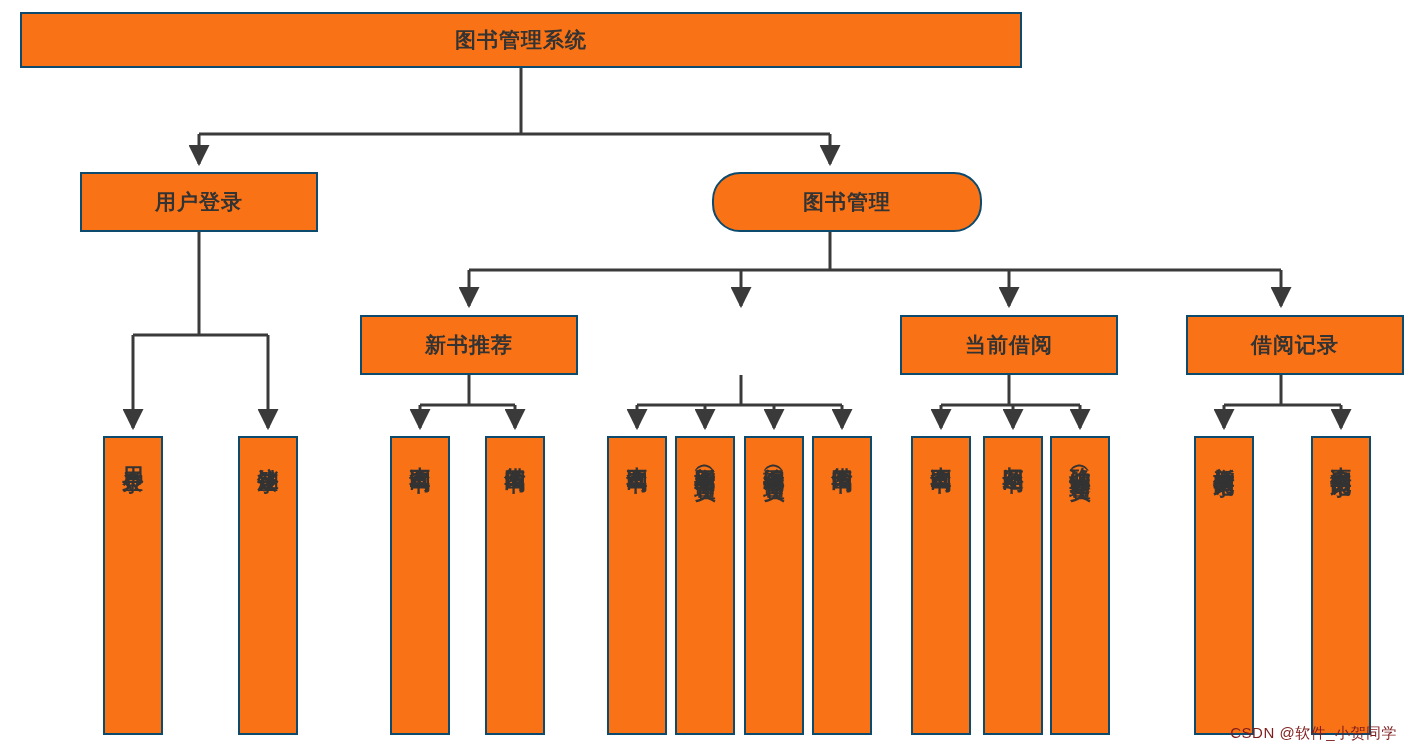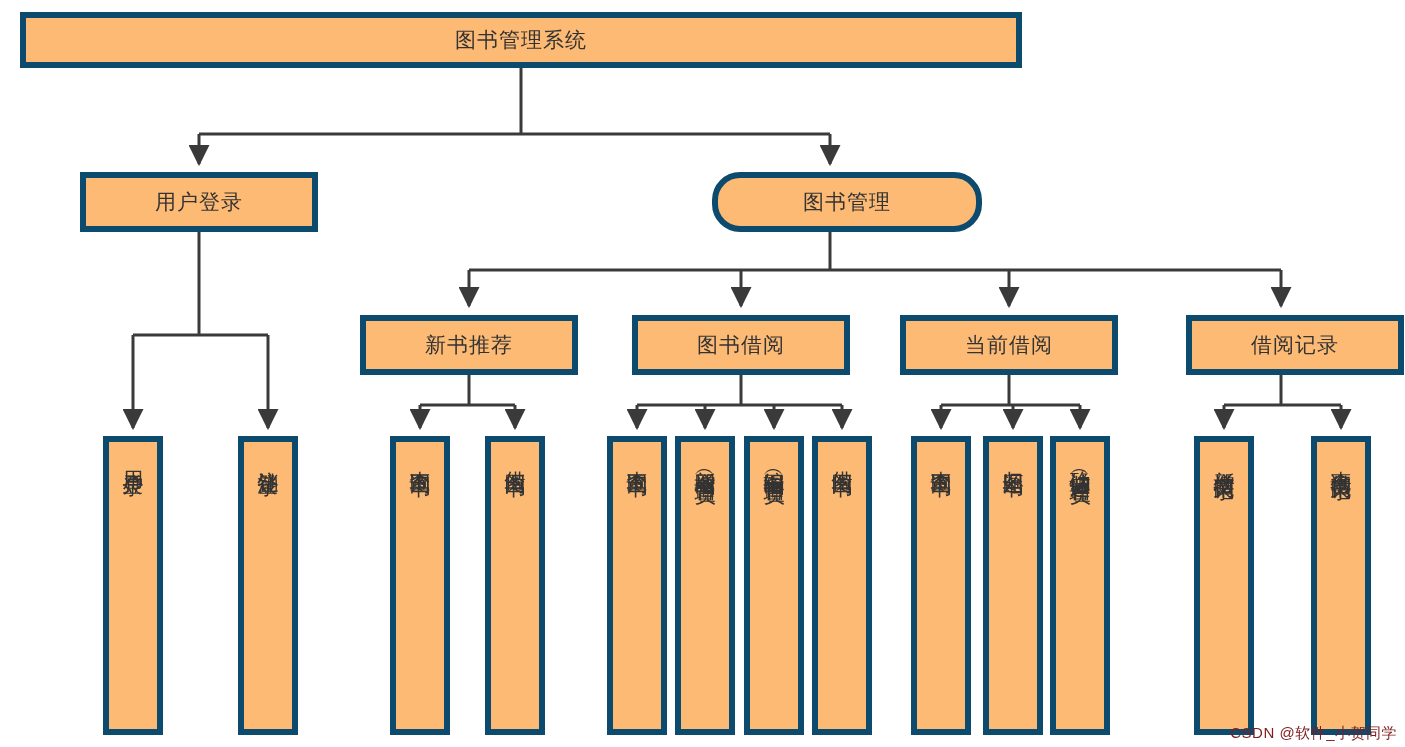--- a/index.html
+++ b/index.html
@@ -21,26 +21,27 @@
   }
   svg.diagram-svg {
     position: absolute;
     top: 0; left: 0;
     width: 1405px;
     height: 747px;
   }
   .node-box {
     position: absolute;
     box-sizing: border-box;
-    border: 6px solid #0c4a6e;
-    background: #fdba74;
+    border: 2px solid #0c4a6e;
+    background: #f97316;
     display: flex;
     align-items: center;
     justify-content: center;
     color: #333333;
+    font-weight: bold;
   }
   .node-box.horiz {
     font-size: 21px;
     letter-spacing: 1px;
   }
   .node-box.vert {
     font-size: 21px;
     letter-spacing: 1px;
     align-items: flex-start;
     justify-content: center;
@@ -126,23 +127,20 @@
   <div class="node-box horiz" style="left:80px; top:172px; width:238px; height:60px;">
     <span>用户登录</span>
   </div>
   <div class="node-box horiz" style="left:712px; top:172px; width:270px; height:60px;border-radius:28px;">
     <span>图书管理</span>
   </div>
 
   <div class="node-box horiz" style="left:360px; top:315px; width:218px; height:60px;">
     <span>新书推荐</span>
   </div>
-  <div class="node-box horiz" style="left:632px; top:315px; width:218px; height:60px;">
-    <span>图书借阅</span>
-  </div>
   <div class="node-box horiz" style="left:900px; top:315px; width:218px; height:60px;">
     <span>当前借阅</span>
   </div>
   <div class="node-box horiz" style="left:1172px; top:315px; width:218px; height:60px;margin-left:14px;">
     <span>借阅记录</span>
   </div>
 
   <div class="node-box vert" style="left:103px; top:436px; width:60px; height:299px;">
     <span class="vtext">用户登录</span>
   </div>

